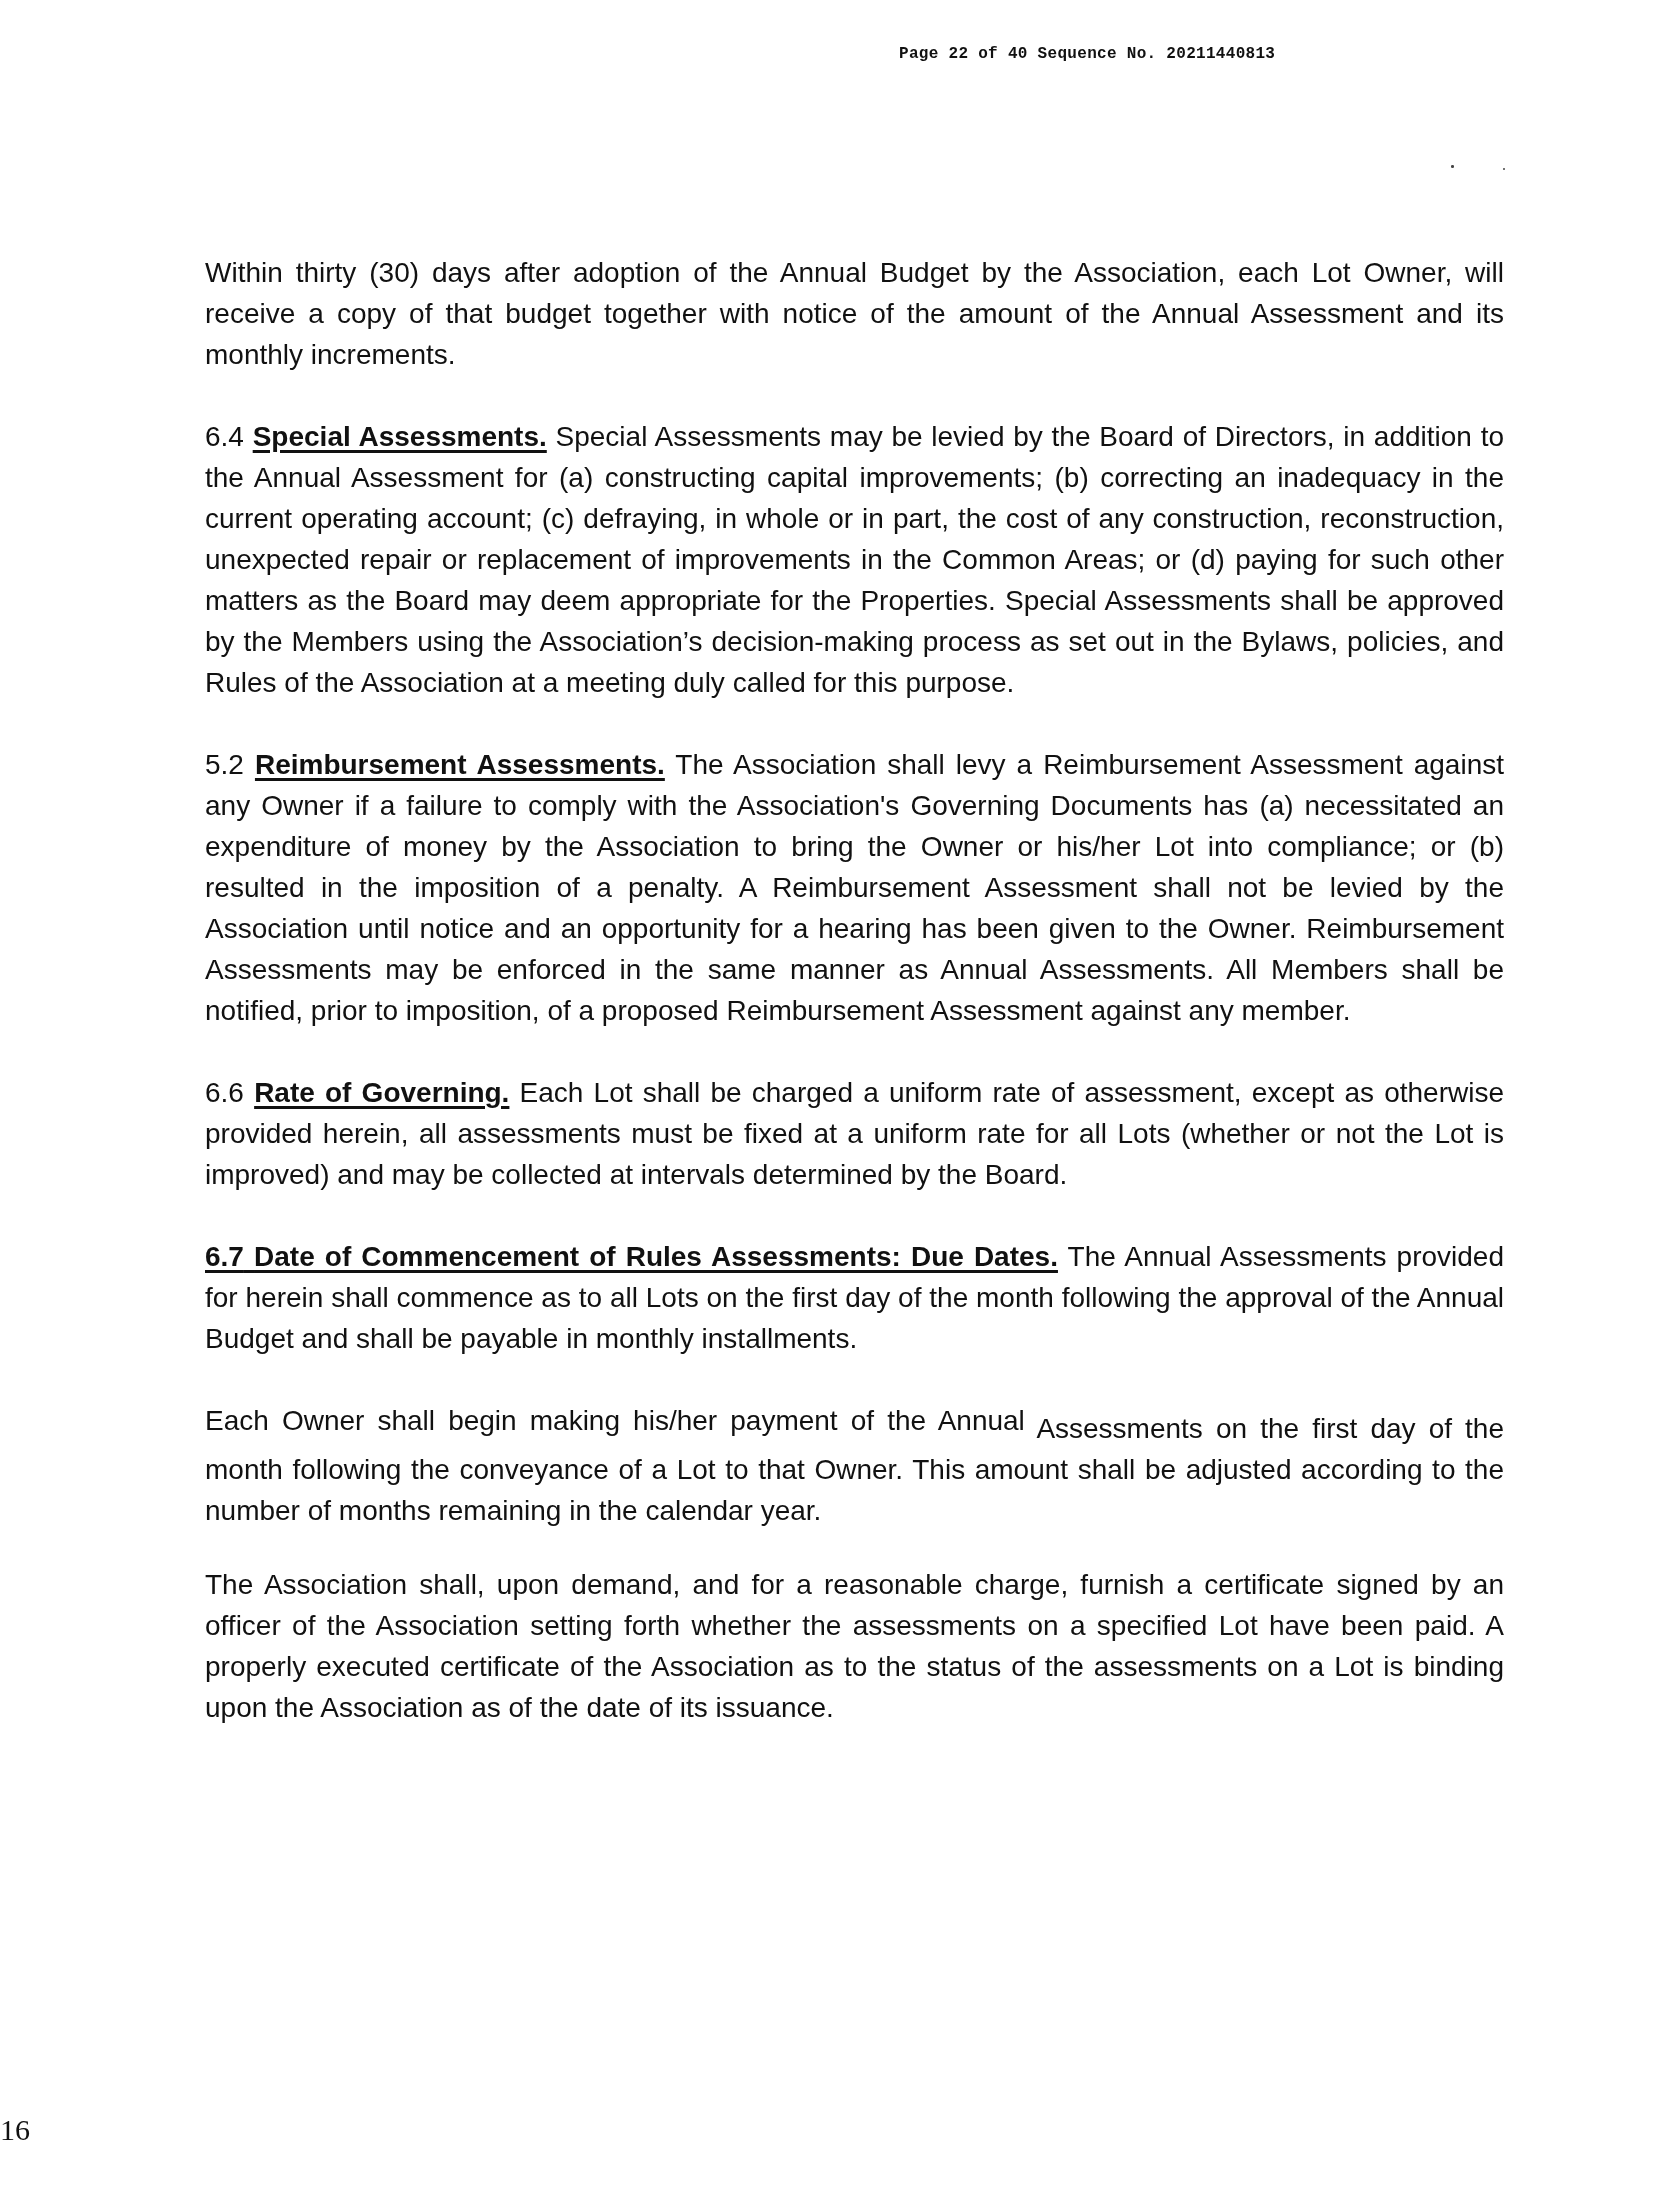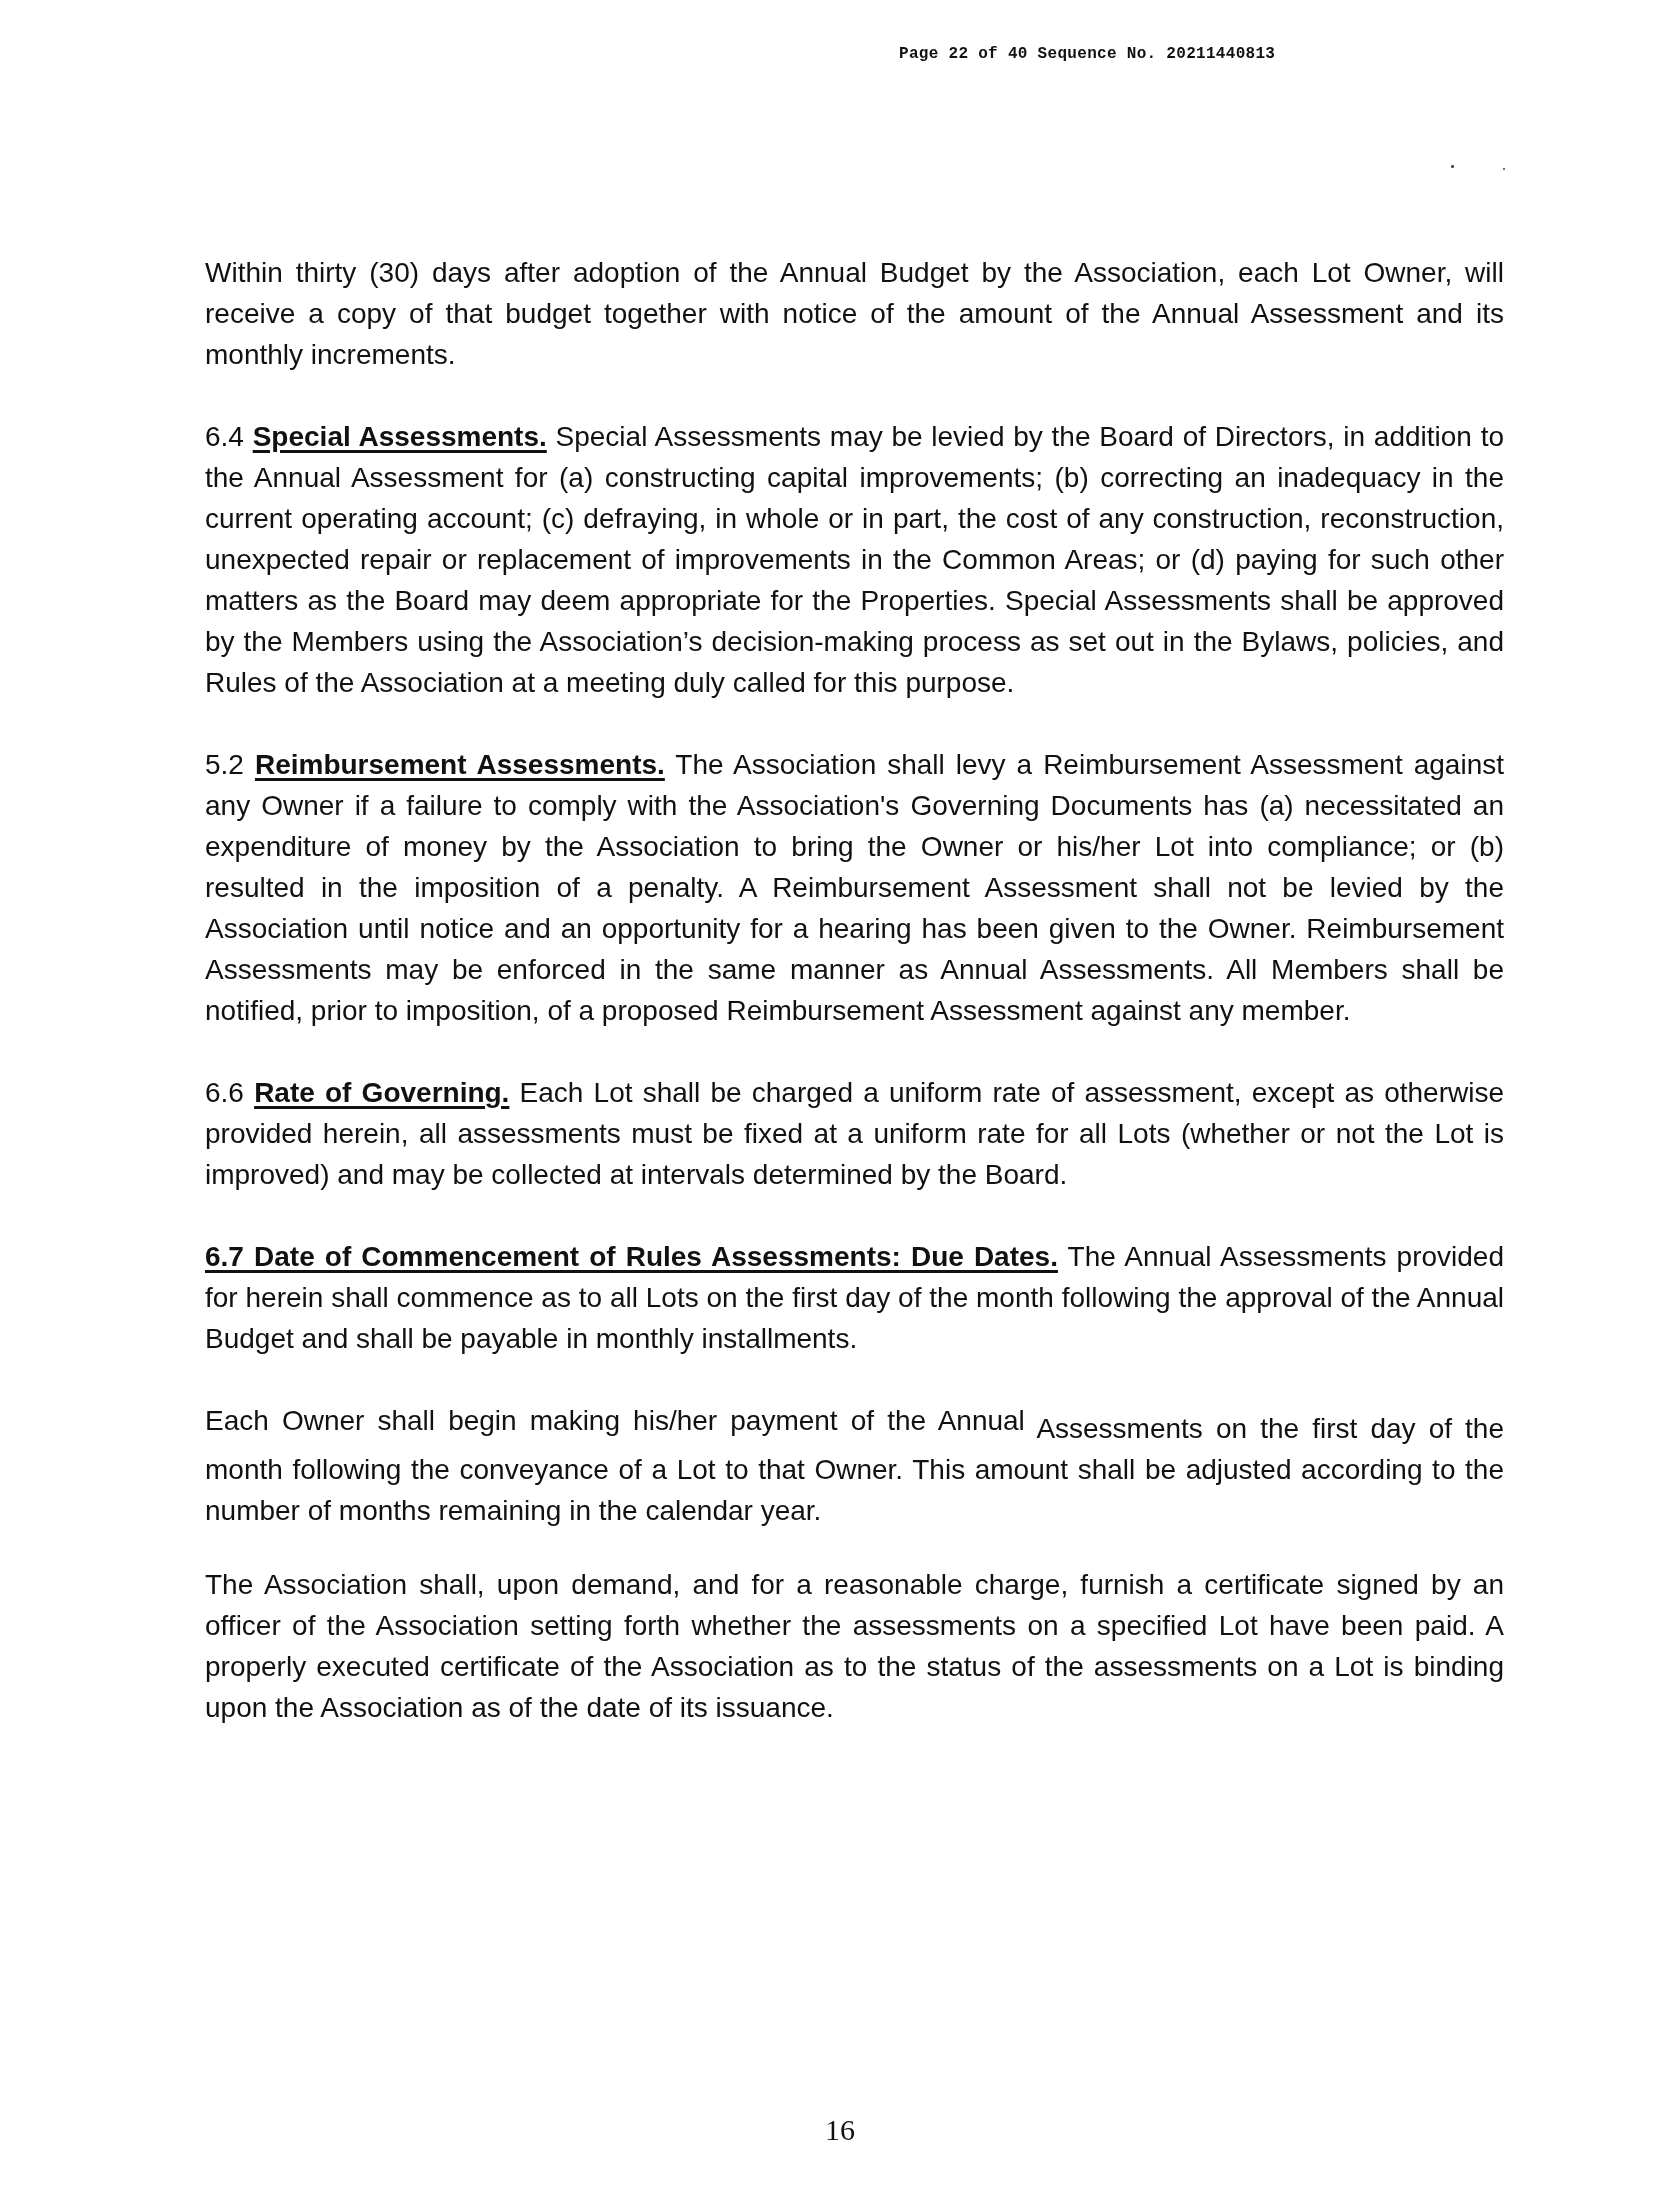--- a/index.html
+++ b/index.html
@@ -56,21 +56,21 @@
     }
     .raised-shift {
       position: relative;
       top: 7.9px;
     }
     .page-num {
       position: absolute;
       top: 2113px;
       left: 0;
       width: 1680px;
-      text-align: center;
+      text-align: left;
       font-family: "Liberation Serif", serif;
       font-size: 30px;
     }
   </style>
 </head>
 <body>
 
 <div class="header">Page 22 of 40 Sequence No. 20211440813</div>
 
 <span class="speck" style="left:1451px; top:165px;"></span>

